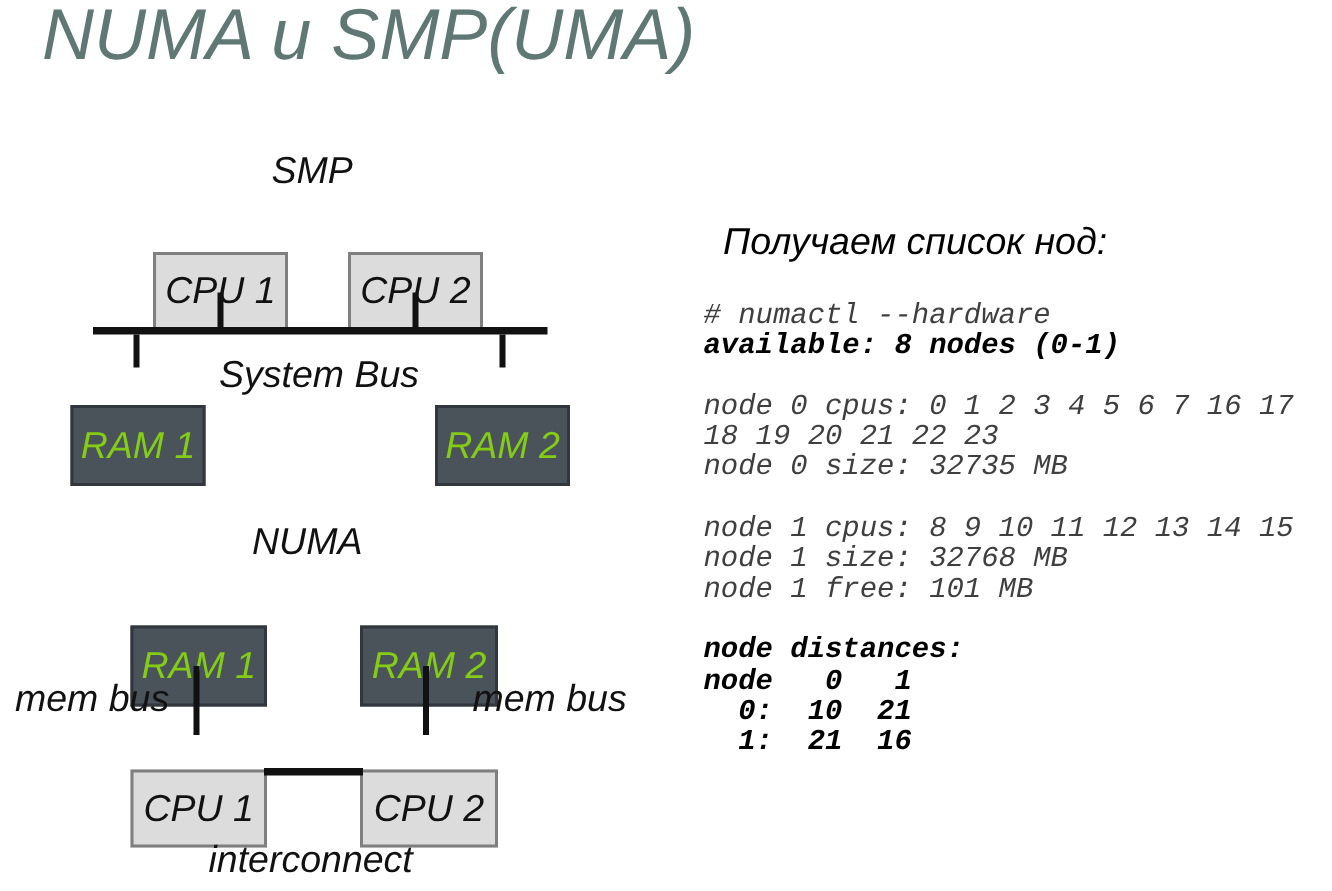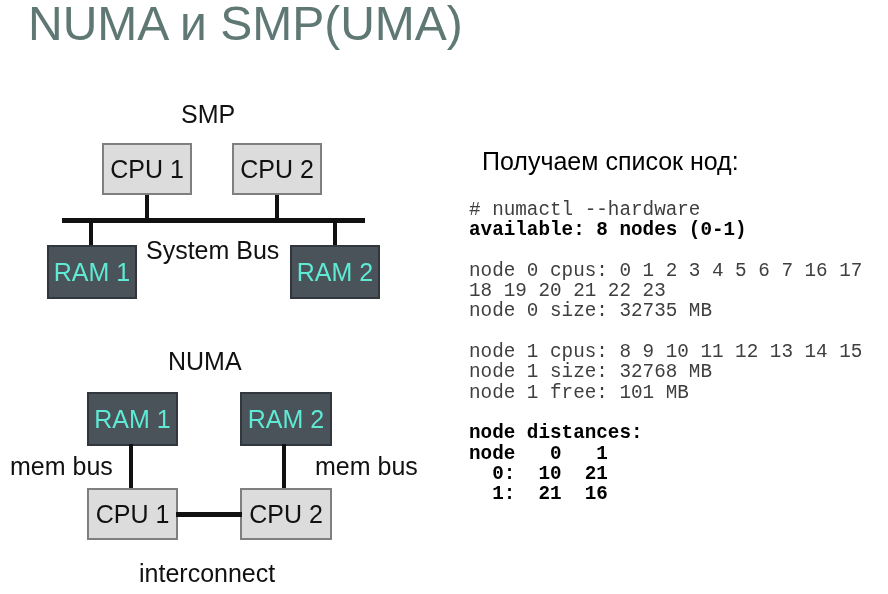--- a/index.html
+++ b/index.html
@@ -4,20 +4,21 @@
 <style>
   html, body { margin: 0; padding: 0; background: #ffffff; }
   .slide {
     position: relative;
     width: 888px;
     height: 594px;
     background: #ffffff;
     overflow: hidden;
     font-family: "Liberation Sans", sans-serif;
     color: #111;
+    font-style: italic;
   }
 
   .slide-title {
     position: absolute;
     left: 28px;
     top: -5px;
     font-size: 48px;
     line-height: 1.2;
     font-weight: 400;
     color: var(--title-color, #5f7873);
@@ -33,30 +34,31 @@
   }
 
   .node-box {
     position: absolute;
     box-sizing: border-box;
     display: flex;
     align-items: center;
     justify-content: center;
     font-size: 25px;
     white-space: nowrap;
+    margin-top: 25px;
   }
   .cpu-box {
     background: var(--cpu-fill, #dcdcdc);
     border: 2px solid var(--cpu-border, #7f7f7f);
     color: #111;
   }
   .ram-box {
     background: var(--ram-fill, #4a525a);
     border: 2px solid var(--ram-border, #31373d);
-    color: #5eead4;
+    color: #84cc16;
   }
   .edge {
     position: absolute;
     background: var(--line-color, #111111);
   }
 
   .right-heading {
     position: absolute;
     left: 470px;
     top: 146px;

